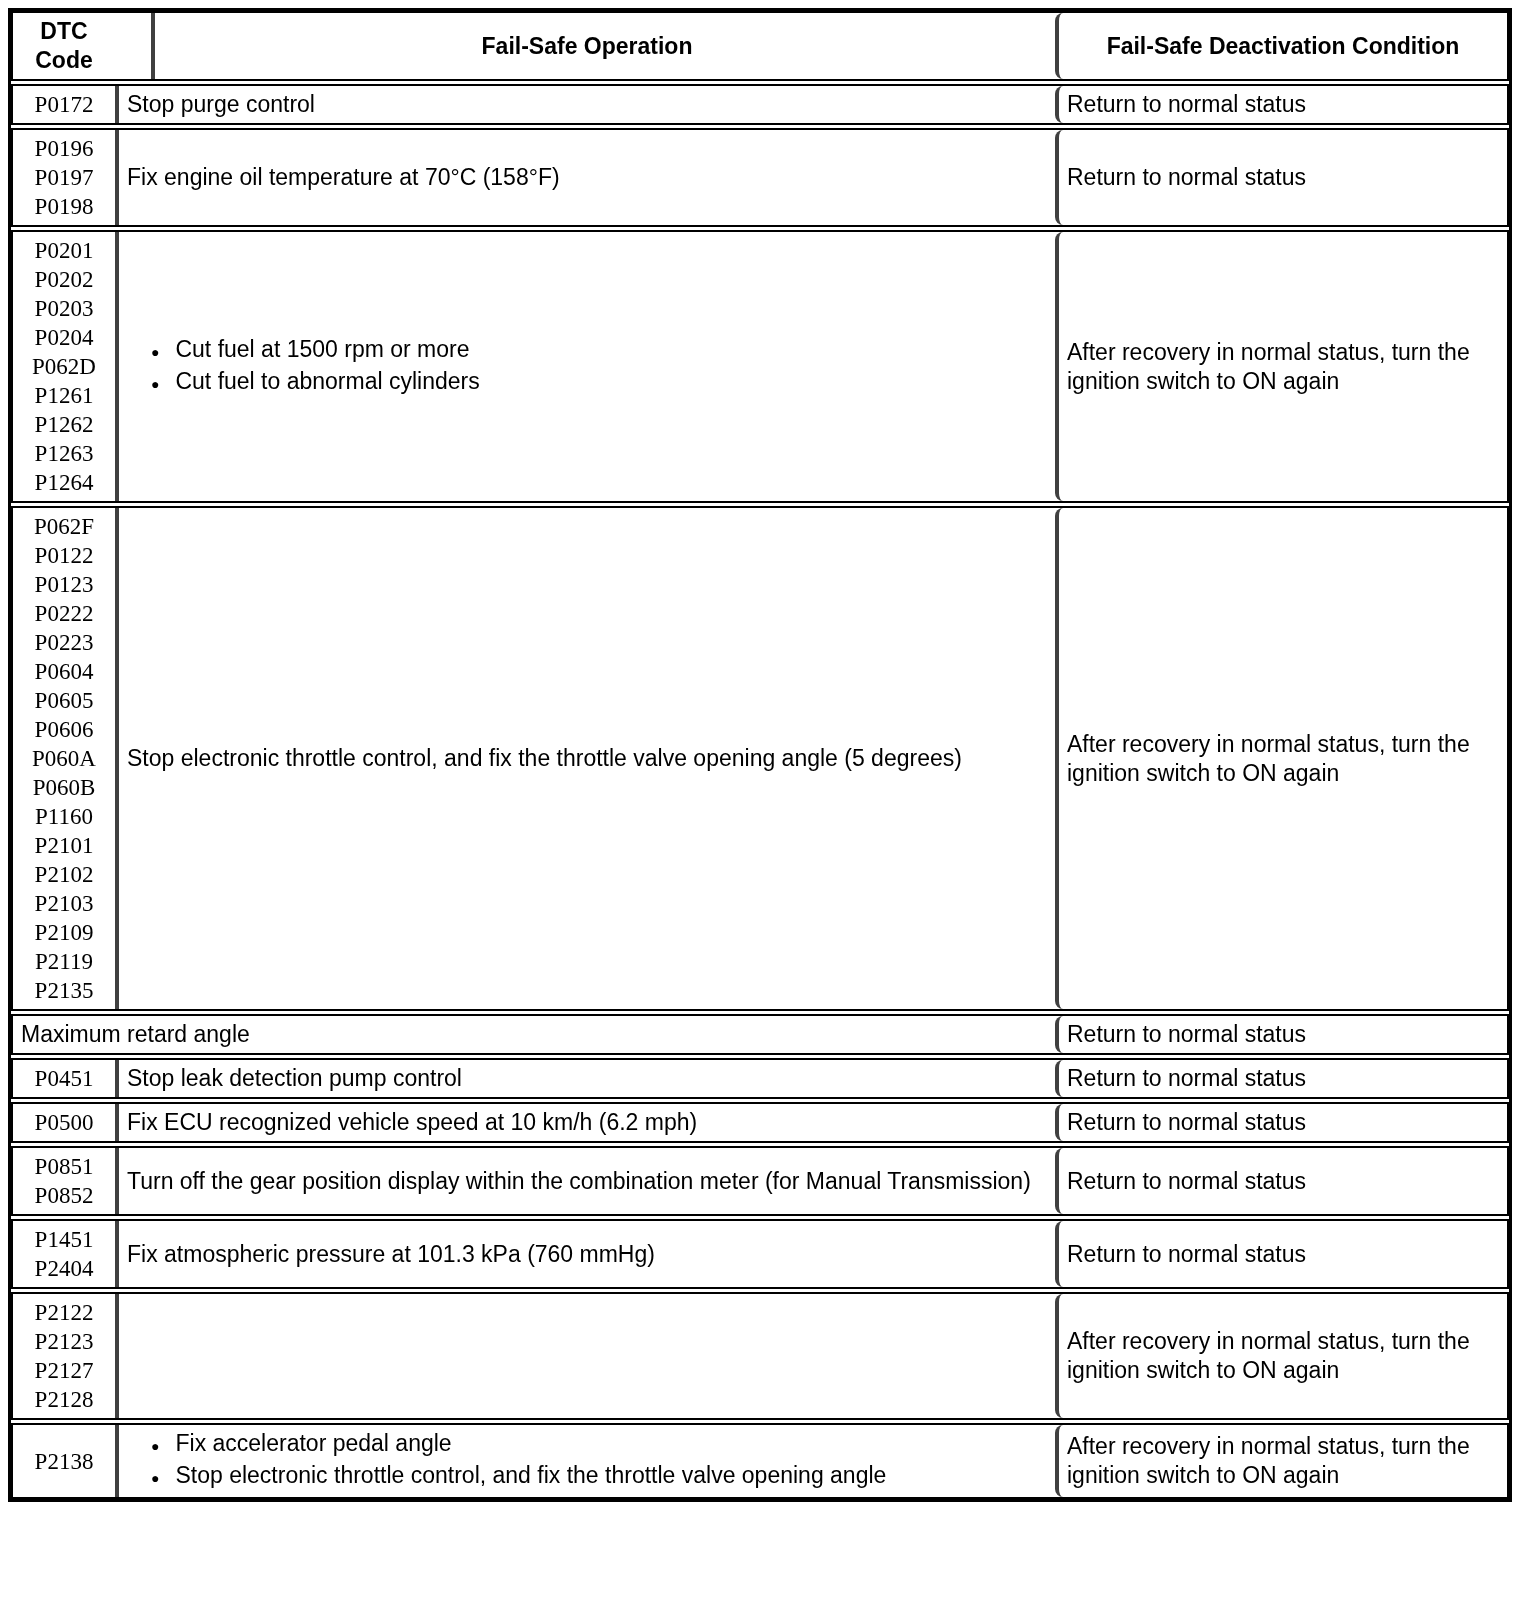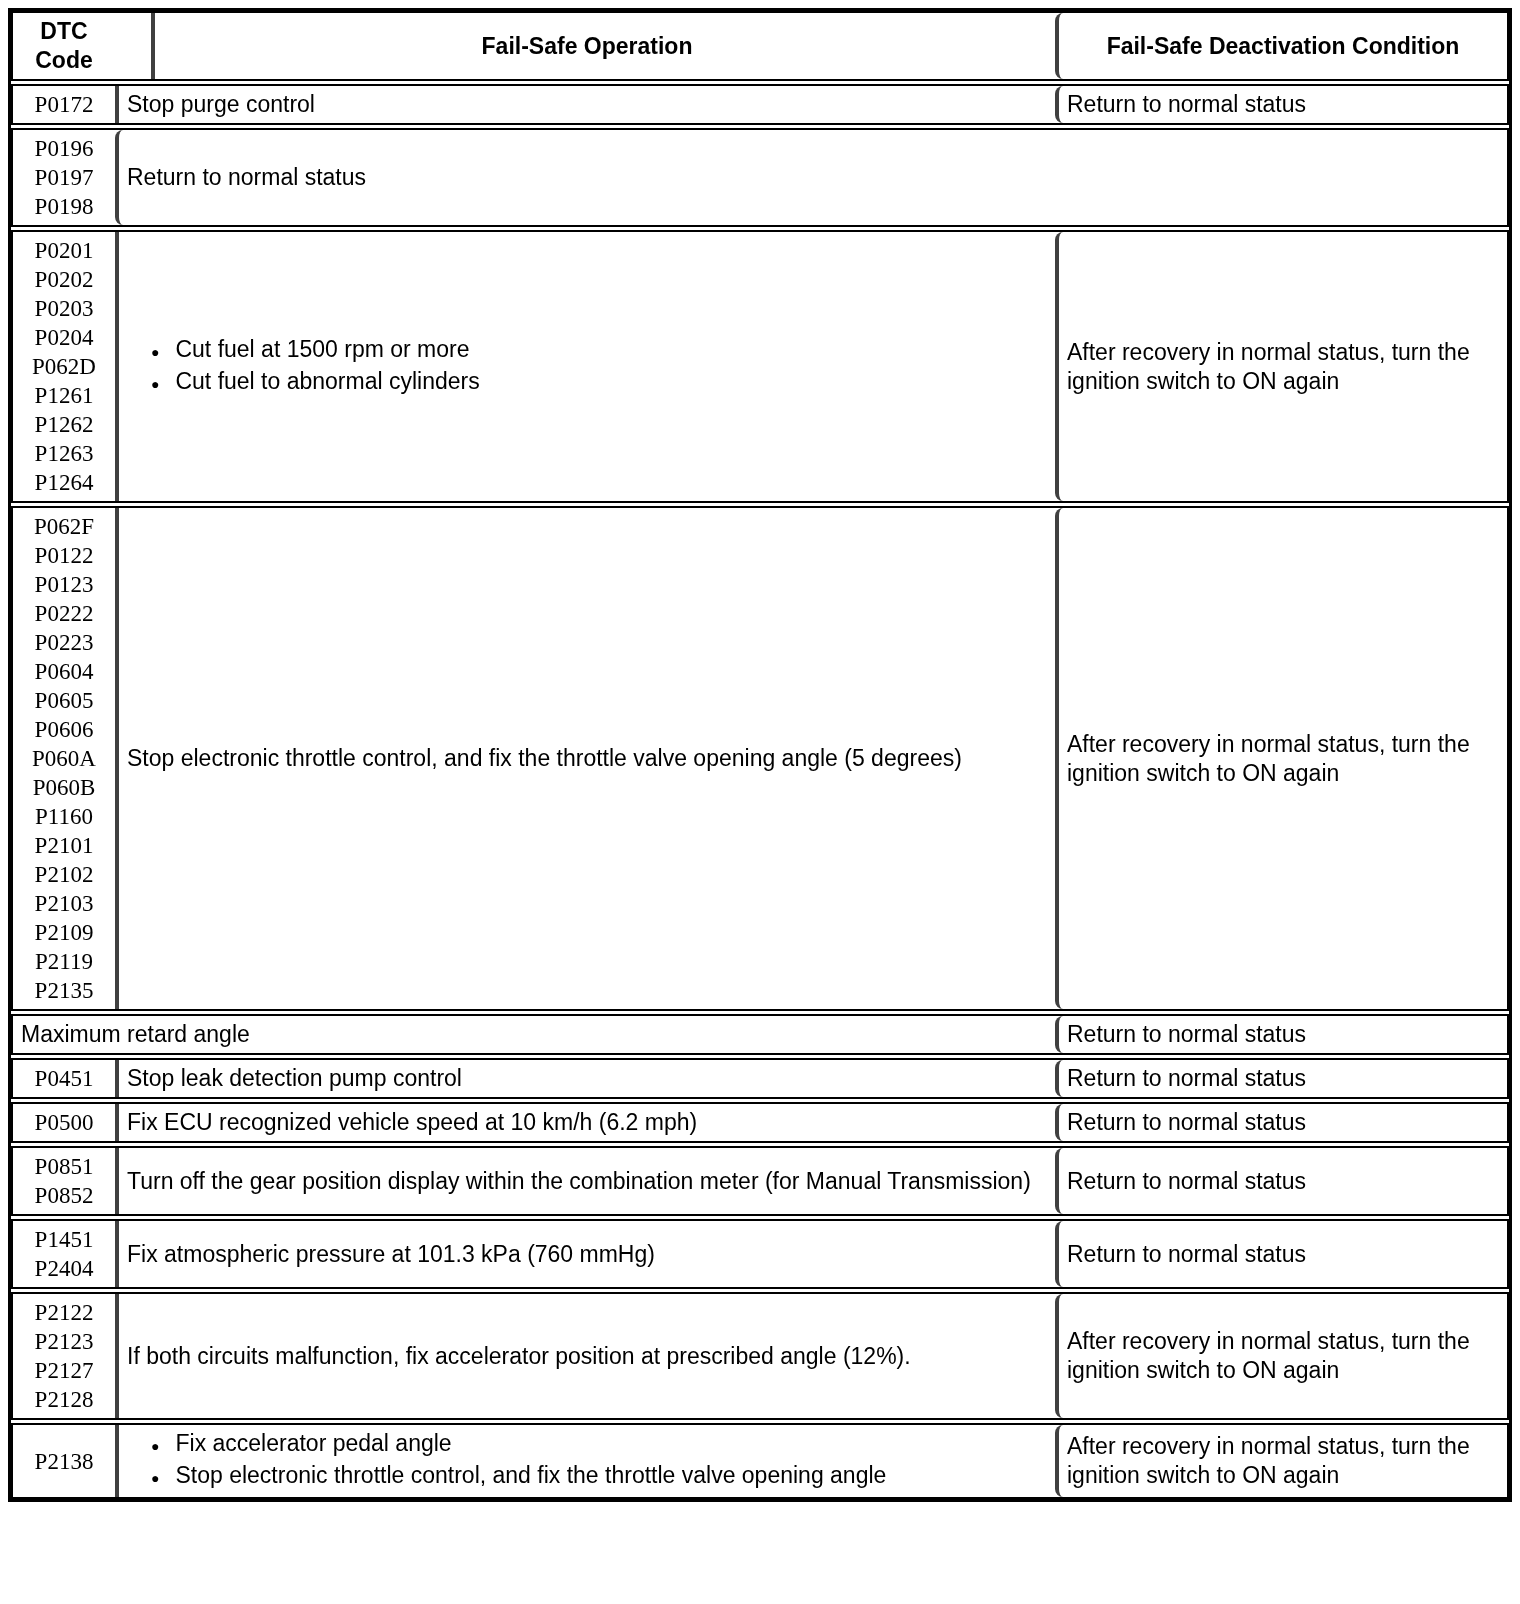--- a/index.html
+++ b/index.html
@@ -82,20 +82,23 @@
         </div>
         <div class="cell col-deact">
           <div class="para">Return to normal status</div>
         </div>
       </div>
       <div class="row">
         <div class="cell col-code">
           <div class="code-line">P0196</div>
           <div class="code-line">P0197</div>
           <div class="code-line">P0198</div>
+        </div>
+        <div class="cell col-op">
+          <div class="para">Fix engine oil temperature at 70°C (158°F)</div>
         </div>
         <div class="cell col-deact">
           <div class="para">Return to normal status</div>
         </div>
       </div>
       <div class="row">
         <div class="cell col-code">
           <div class="code-line">P0201</div>
           <div class="code-line">P0202</div>
           <div class="code-line">P0203</div>
@@ -202,21 +205,20 @@
         </div>
       </div>
       <div class="row">
         <div class="cell col-code">
           <div class="code-line">P2122</div>
           <div class="code-line">P2123</div>
           <div class="code-line">P2127</div>
           <div class="code-line">P2128</div>
         </div>
         <div class="cell col-op">
-          <div class="para">If both circuits malfunction, fix accelerator position at prescribed angle (12%).</div>
         </div>
         <div class="cell col-deact">
           <div class="para">After recovery in normal status, turn the ignition switch to ON again</div>
         </div>
       </div>
       <div class="row">
         <div class="cell col-code">
           <div class="code-line">P2138</div>
         </div>
         <div class="cell col-op">

